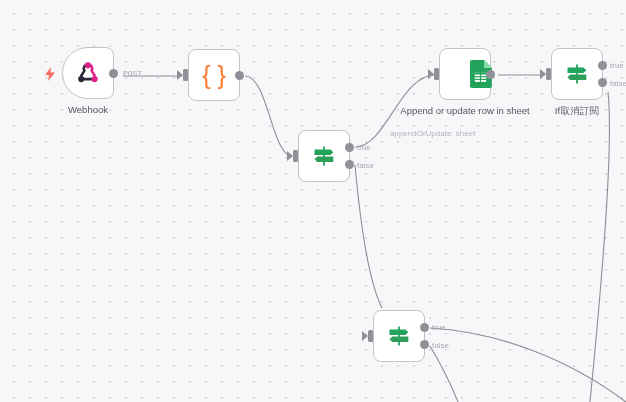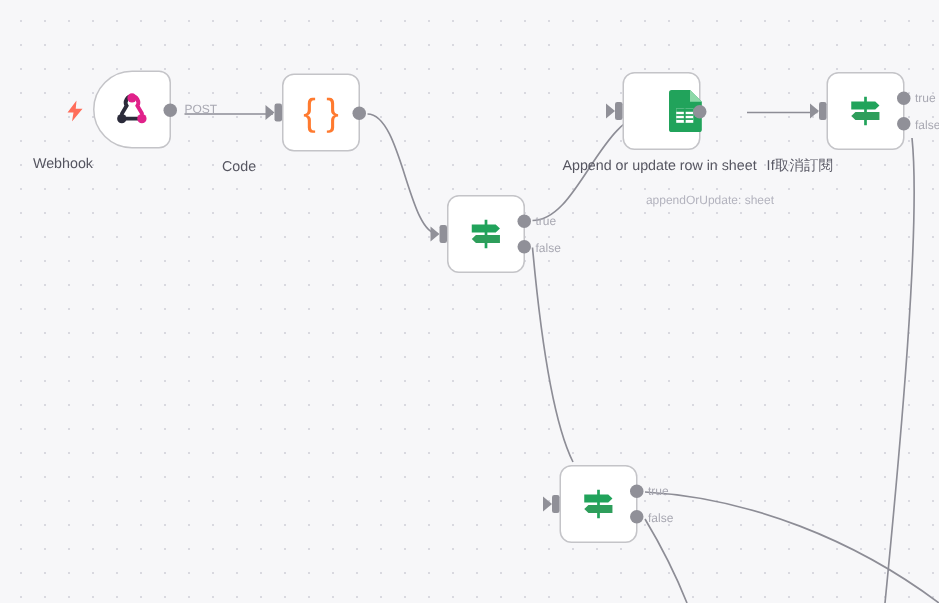--- a/index.html
+++ b/index.html
@@ -48,36 +48,36 @@
   .node.trigger {
     border-radius: 26px 8px 8px 26px;
   }
 
   .node-label {
     position: absolute;
     top: 56px;
     left: 50%;
     transform: translateX(-50%);
     width: 132px;
-    text-align: left;
+    text-align: center;
     font-size: 9.5px;
     line-height: 11.5px;
     color: #555560;
     white-space: normal;
   }
   .node-label.cjk {
     color: #5a5a66;
     letter-spacing: 0.2px;
   }
   .node-sub {
     position: absolute;
     left: 50%;
     transform: translateX(-50%);
     width: 150px;
-    text-align: right;
+    text-align: left;
     font-size: 8px;
     line-height: 10px;
     color: #b3b3be;
   }
 
   
   .port-out {
     position: absolute;
     width: 9px;
     height: 9px;
@@ -170,47 +170,46 @@
       <svg class="icon-svg" viewBox="0 0 26 26" width="26" height="26" xmlns="http://www.w3.org/2000/svg">
         <path d="M13,4.2 a4.2,4.2 0 0 0 -3.6,6.35 l-3.1,5.2" fill="none" stroke="#2b2b3a" stroke-width="2.6" stroke-linecap="round"></path>
         <path d="M13,4.2 a4.2,4.2 0 0 1 3.6,6.35 l3.05,5.1" fill="none" stroke="#e0218a" stroke-width="2.6" stroke-linecap="round"></path>
         <path d="M6.5,19.1 h11.6" fill="none" stroke="#2b2b3a" stroke-width="2.6" stroke-linecap="round"></path>
         <circle cx="13" cy="5.3" r="3.1" fill="#e0218a"></circle>
         <circle cx="6.2" cy="19.1" r="3.1" fill="#2b2b3a"></circle>
         <circle cx="19.6" cy="19.1" r="3.1" fill="#e0218a"></circle>
       </svg>
     </span>
     <span class="port-out"></span>
-    <span class="out-label" style="left:60px; top:50%; transform:translateY(-50%);">POST</span>
+    <span class="out-label" style="left:60px; top:50%; transform:translateY(-50%);font-family:Liberation Mono, monospace;">POST</span>
     <span class="node-label">Webhook</span>
   </div>
 
   <div class="node" style="left:188px; top:49px;">
     <span class="port-in arrow"></span>
     <span style="font-size:25px; color:#ff7a2f; font-family:'Liberation Sans',sans-serif; line-height:1;">{&nbsp;}</span>
     <span class="port-out"></span>
-    <span class="node-label">Code</span>
   </div>
 
   <div class="node" style="left:298px; top:130px;">
     <span class="port-in arrow"></span>
     <span>
       <svg class="icon-svg" viewBox="0 0 26 26" width="26" height="26" xmlns="http://www.w3.org/2000/svg">
         <rect x="12.1" y="3.5" width="1.8" height="19" fill="#21a35b"></rect>
         <path d="M3.5,6.6 L19.5,6.6 L22.3,9.3 L19.5,12.0 L3.5,12.0 Z" fill="#21a35b"></path>
         <path d="M22.3,13.6 L6.3,13.6 L3.5,16.3 L6.3,19.0 L22.3,19.0 Z" fill="#2e9e5b"></path>
       </svg>
     </span>
     <span class="port-out t"></span>
     <span class="port-out f"></span>
     <span class="out-label" style="left:58px; top:12px;">true</span>
     <span class="out-label" style="left:58px; top:30px;">false</span>
   </div>
 
-  <div class="node" style="left:415px; top:48px;padding-left:30px;">
+  <div class="node" style="left:439px; top:48px;padding-left:30px;">
     <span class="port-in arrow"></span>
     <span>
       <svg class="icon-svg" viewBox="0 0 26 32" width="23" height="28" xmlns="http://www.w3.org/2000/svg">
         <path d="M3,0 L17,0 L26,9 L26,30 a2,2 0 0 1 -2,2 L3,32 a2,2 0 0 1 -2,-2 L1,2 a2,2 0 0 1 2,-2 Z" fill="#21a35b"></path>
         <path d="M17,0 L26,9 L17,9 Z" fill="#8cd8a8"></path>
         <rect x="6.5" y="14" width="13" height="11" fill="#ffffff"></rect>
         <rect x="6.5" y="14" width="13" height="2.6" fill="#21a35b"></rect>
         <rect x="12.3" y="14" width="1.4" height="11" fill="#21a35b"></rect>
         <rect x="6.5" y="18.4" width="13" height="1.3" fill="#21a35b"></rect>
         <rect x="6.5" y="21.5" width="13" height="1.3" fill="#21a35b"></rect>

